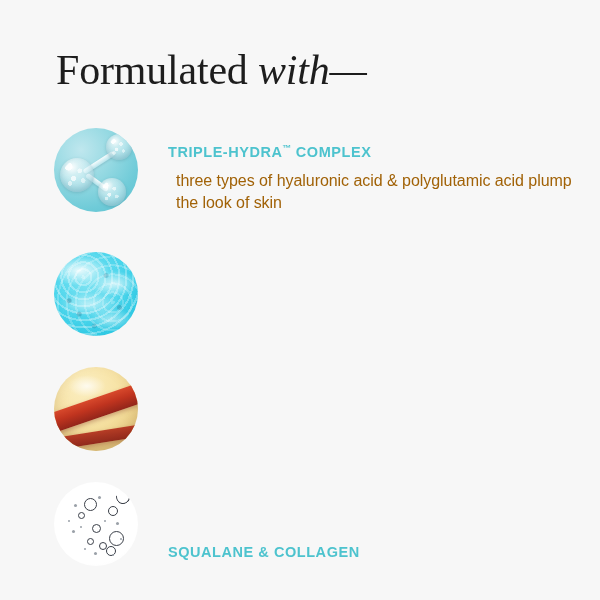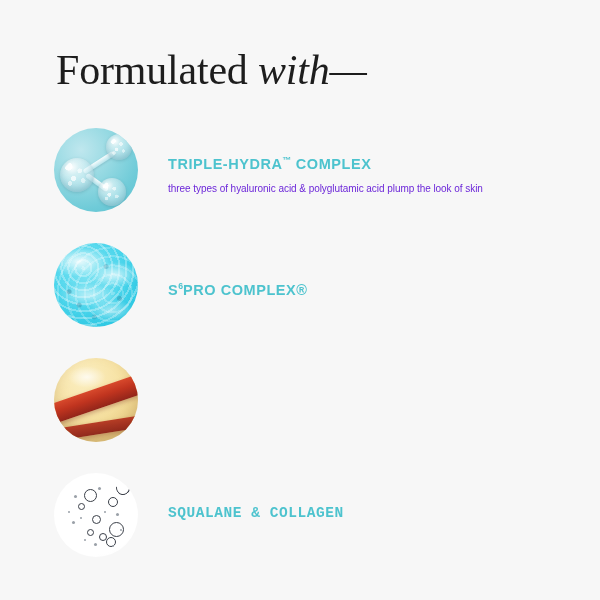--- a/index.html
+++ b/index.html
@@ -40,26 +40,26 @@
   
   .ingredient-list {
     position: absolute;
     left: 0;
     top: 128px;
     width: 600px;
   }
   .ingredient-row {
     position: relative;
     display: flex;
-    align-items: center;
+    align-items: flex-start;
     padding-left: 54px;
     margin-bottom: 31px;
     min-height: 84px;
   }
-  .ingredient-row.centered { align-items: center; font-family: Liberation Mono, monospace; }
+  .ingredient-row.centered { align-items: flex-end; }
 
   .thumb {
     flex: 0 0 auto;
     width: 84px;
     height: 84px;
     border-radius: 50%;
     position: relative;
     overflow: hidden;
   }
 
@@ -79,24 +79,24 @@
     margin: 0 0 4px 0;
     text-transform: uppercase;
   }
   .ing-name sup {
     font-size: 0.6em;
     vertical-align: super;
     line-height: 0;
     letter-spacing: 0;
   }
   .ing-desc {
-    color: #6d28d9;
-    font-size: 10px;
+    color: #a16207;
+    font-size: 16px;
     line-height: 21.5px;
-    margin: 0;
+    margin: 8px;
     letter-spacing: -0.05px;
   }
 
   
 
   
   .art-molecule {
     background: radial-gradient(circle at 32% 26%, #bfe7ee 0%, #95d9e2 38%, #6fcbd8 70%, #57bfcf 100%);
   }
   .art-molecule .bead {
@@ -244,21 +244,20 @@
       </div>
       <div class="copy">
         <p class="ing-name"><span>TRIPLE-HYDRA</span><sup>™</sup><span> COMPLEX</span></p>
         <p class="ing-desc">three types of hyaluronic acid &amp; polyglutamic acid plump the look of skin</p>
       </div>
     </div>
 
     <div class="ingredient-row">
       <div class="thumb art-gel"></div>
       <div class="copy">
-        <p class="ing-name"><span>S</span><sup>6</sup><span>PRO COMPLEX®</span></p>
       </div>
     </div>
 
     <div class="ingredient-row">
       <div class="thumb art-apple">
         <span class="gloss"></span>
         <span class="skin"></span>
         <span class="skin low"></span>
       </div>
     </div>

